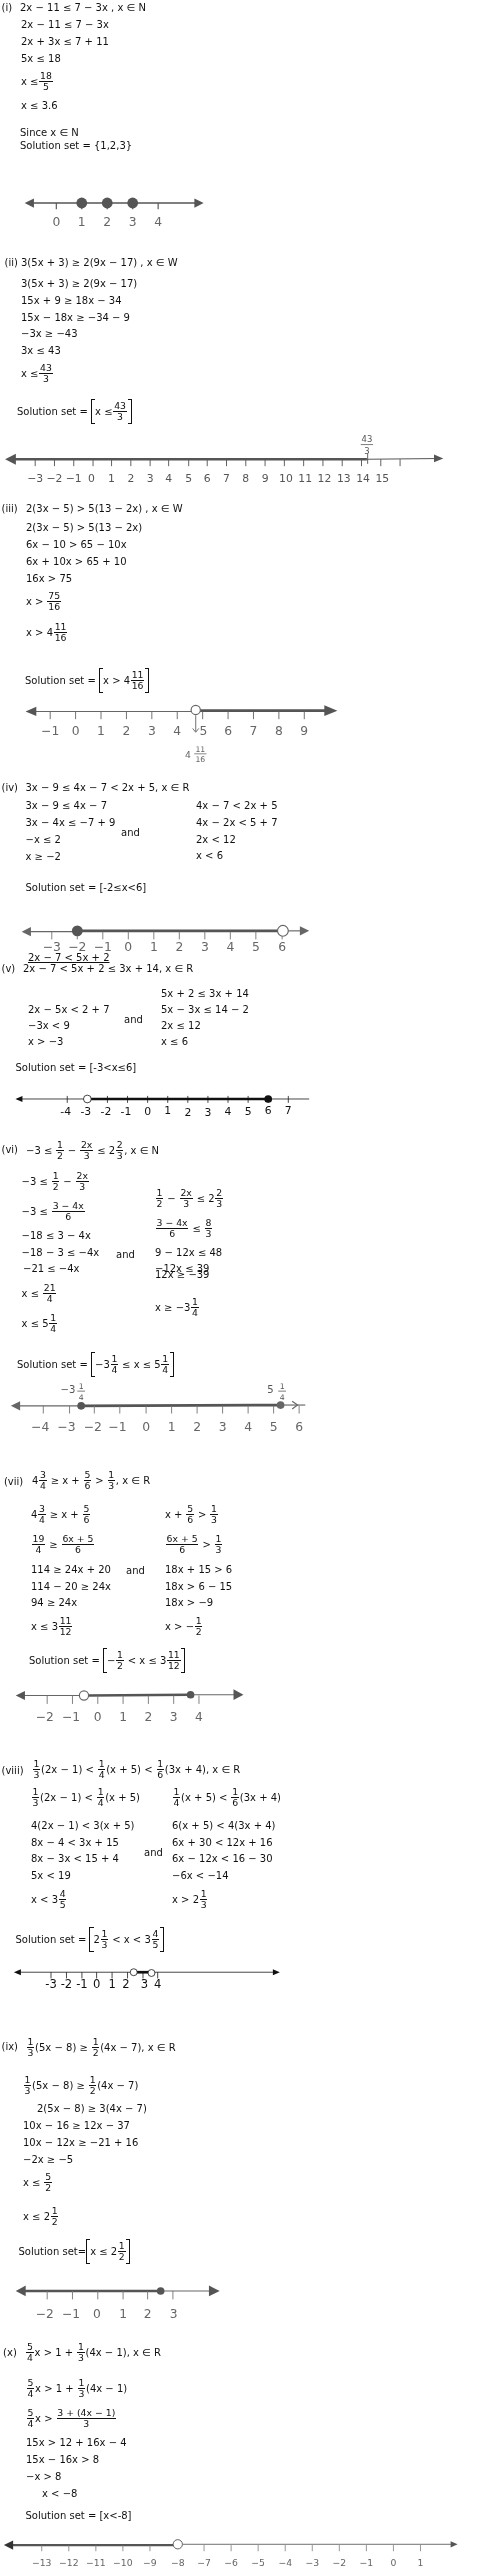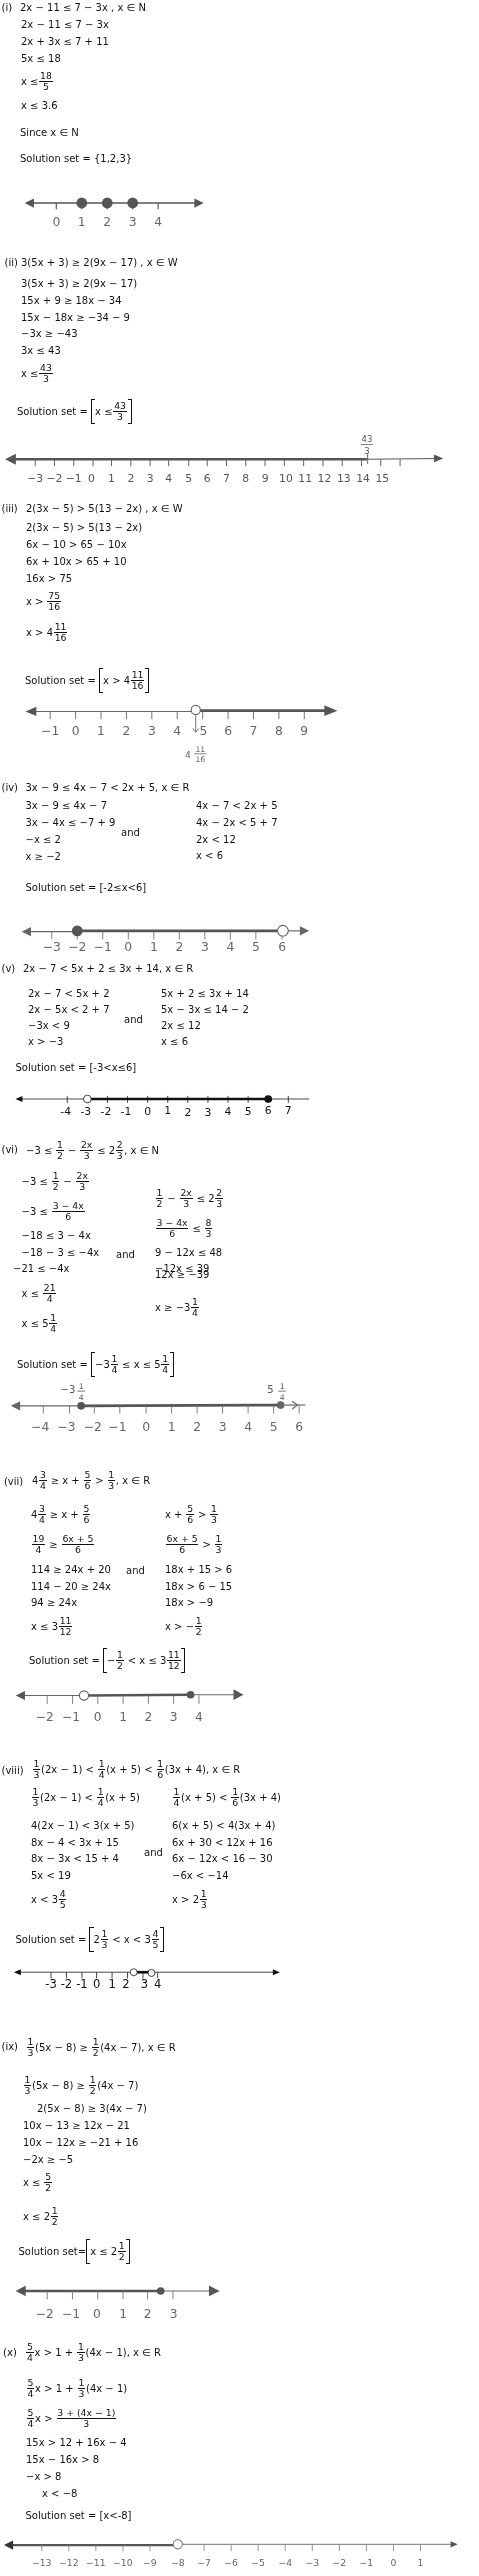--- a/index.html
+++ b/index.html
@@ -21,21 +21,21 @@
   <div class="line" style="left:20px;top:1.5px;">2x − 11 ≤ 7 − 3x ,  x ∈ N</div>
   <div class="line" style="left:21px;top:19.3px;">2x − 11 ≤ 7 − 3x</div>
   <div class="line" style="left:21px;top:36px;">2x + 3x ≤ 7 + 11</div>
   <div class="line" style="left:21px;top:53px;">5x ≤ 18</div>
   <div class="line" style="left:21px;top:71px;"><span>x ≤</span><span class="frac">
         <span class="n">18</span>
         <span class="d">5</span>
       </span></div>
   <div class="line" style="left:21px;top:100px;">x ≤ 3.6</div>
   <div class="line" style="left:20px;top:127px;">Since  x ∈ N</div>
-  <div class="line" style="left:20px;top:153px;">Solution set = {1,2,3}</div>
+  <div class="line" style="left:20px;top:140px;">Solution set = {1,2,3}</div>
   <svg style="top:192px;font-size:13px" width="216" height="39" viewBox="0 0 280 50">
     <line x1="36" y1="14" x2="260" y2="14" stroke="#555" stroke-width="2"></line>
     <polygon points="32,14 44,8 44,20" fill="#555"></polygon>
     <polygon points="264,14 252,8 252,20" fill="#555"></polygon>
     <g stroke="#555" stroke-width="1.5">
       <line x1="73" y1="14" x2="73" y2="22"></line>
         <line x1="106" y1="14" x2="106" y2="22"></line>
         <line x1="139" y1="14" x2="139" y2="22"></line>
         <line x1="172" y1="14" x2="172" y2="22"></line>
         <line x1="205" y1="14" x2="205" y2="22"></line>
@@ -232,21 +232,21 @@
         <text x="298" y="45">4</text>
         <text x="331" y="45">5</text>
         <text x="365" y="45">6</text>
     </g>
   </svg>
 </div>
 
 <div>
   <div class="line" style="left:1.5px;top:963px;">(v)</div>
   <div class="line" style="left:23px;top:963px;">2x − 7 &lt; 5x + 2 ≤ 3x + 14,  x ∈ R</div>
-  <div class="line" style="left:28px;top:988px;">2x − 7 &lt; 5x + 2</div>
+  <div class="line" style="left:28px;top:952px;text-decoration:underline;">2x − 7 &lt; 5x + 2</div>
   <div class="line" style="left:28px;top:1004px;">2x − 5x &lt; 2 + 7</div>
   <div class="line" style="left:28px;top:1020px;">−3x &lt; 9</div>
   <div class="line" style="left:28px;top:1036px;">x &gt; −3</div>
   <div class="line" style="left:124px;top:1014px;">and</div>
   <div class="line" style="left:161px;top:988px;">5x + 2 ≤ 3x + 14</div>
   <div class="line" style="left:161px;top:1004px;">5x − 3x ≤ 14 − 2</div>
   <div class="line" style="left:161px;top:1020px;">2x ≤ 12</div>
   <div class="line" style="left:161px;top:1036px;">x ≤ 6</div>
   <div class="line" style="left:15.5px;top:1062px;">Solution set = [-3&lt;x≤6]</div>
   <svg style="top:1092px;font-size:13px" width="480" height="31" viewBox="0 0 621 40">
@@ -304,21 +304,21 @@
       </span> − <span class="frac">
         <span class="n">2x</span>
         <span class="d">3</span>
       </span></div>
   <div class="line" style="left:21.6px;top:1201px;">−3 ≤ <span class="frac">
         <span class="n">3 − 4x</span>
         <span class="d">6</span>
       </span></div>
   <div class="line" style="left:21.6px;top:1230px;">−18 ≤ 3 − 4x</div>
   <div class="line" style="left:21.6px;top:1247px;">−18 − 3 ≤ −4x</div>
-  <div class="line" style="left:13px;top:1263px;">−21 ≤ −4x</div>
+  <div class="line" style="left:23px;top:1263px;">−21 ≤ −4x</div>
   <div class="line" style="left:21.6px;top:1283px;">x ≤ <span class="frac">
         <span class="n">21</span>
         <span class="d">4</span>
       </span></div>
   <div class="line" style="left:21.6px;top:1313px;">x ≤ 5<span class="frac">
         <span class="n">1</span>
         <span class="d">4</span>
       </span></div>
   <div class="line" style="left:116px;top:1249px;">and</div>
   <div class="line" style="left:155px;top:1188px;"><span class="frac">
@@ -580,21 +580,21 @@
         <span class="d">2</span>
       </span>(4x − 7), x ∈ R</div>
   <div class="line" style="left:23px;top:2075px;"><span class="frac">
         <span class="n">1</span>
         <span class="d">3</span>
       </span>(5x − 8) ≥ <span class="frac">
         <span class="n">1</span>
         <span class="d">2</span>
       </span>(4x − 7)</div>
   <div class="line" style="left:37px;top:2103px;">2(5x − 8) ≥ 3(4x − 7)</div>
-  <div class="line" style="left:23px;top:2120px;">10x − 13 ≥ 12x − 21</div>
+  <div class="line" style="left:23px;top:2120px;">10x − 16 ≥ 12x − 37</div>
   <div class="line" style="left:23px;top:2137px;">10x − 12x ≥ −21 + 16</div>
   <div class="line" style="left:23px;top:2154px;">−2x ≥ −5</div>
   <div class="line" style="left:23px;top:2172px;">x ≤ <span class="frac">
         <span class="n">5</span>
         <span class="d">2</span>
       </span></div>
   <div class="line" style="left:23px;top:2206px;">x ≤ 2<span class="frac">
         <span class="n">1</span>
         <span class="d">2</span>
       </span></div>

